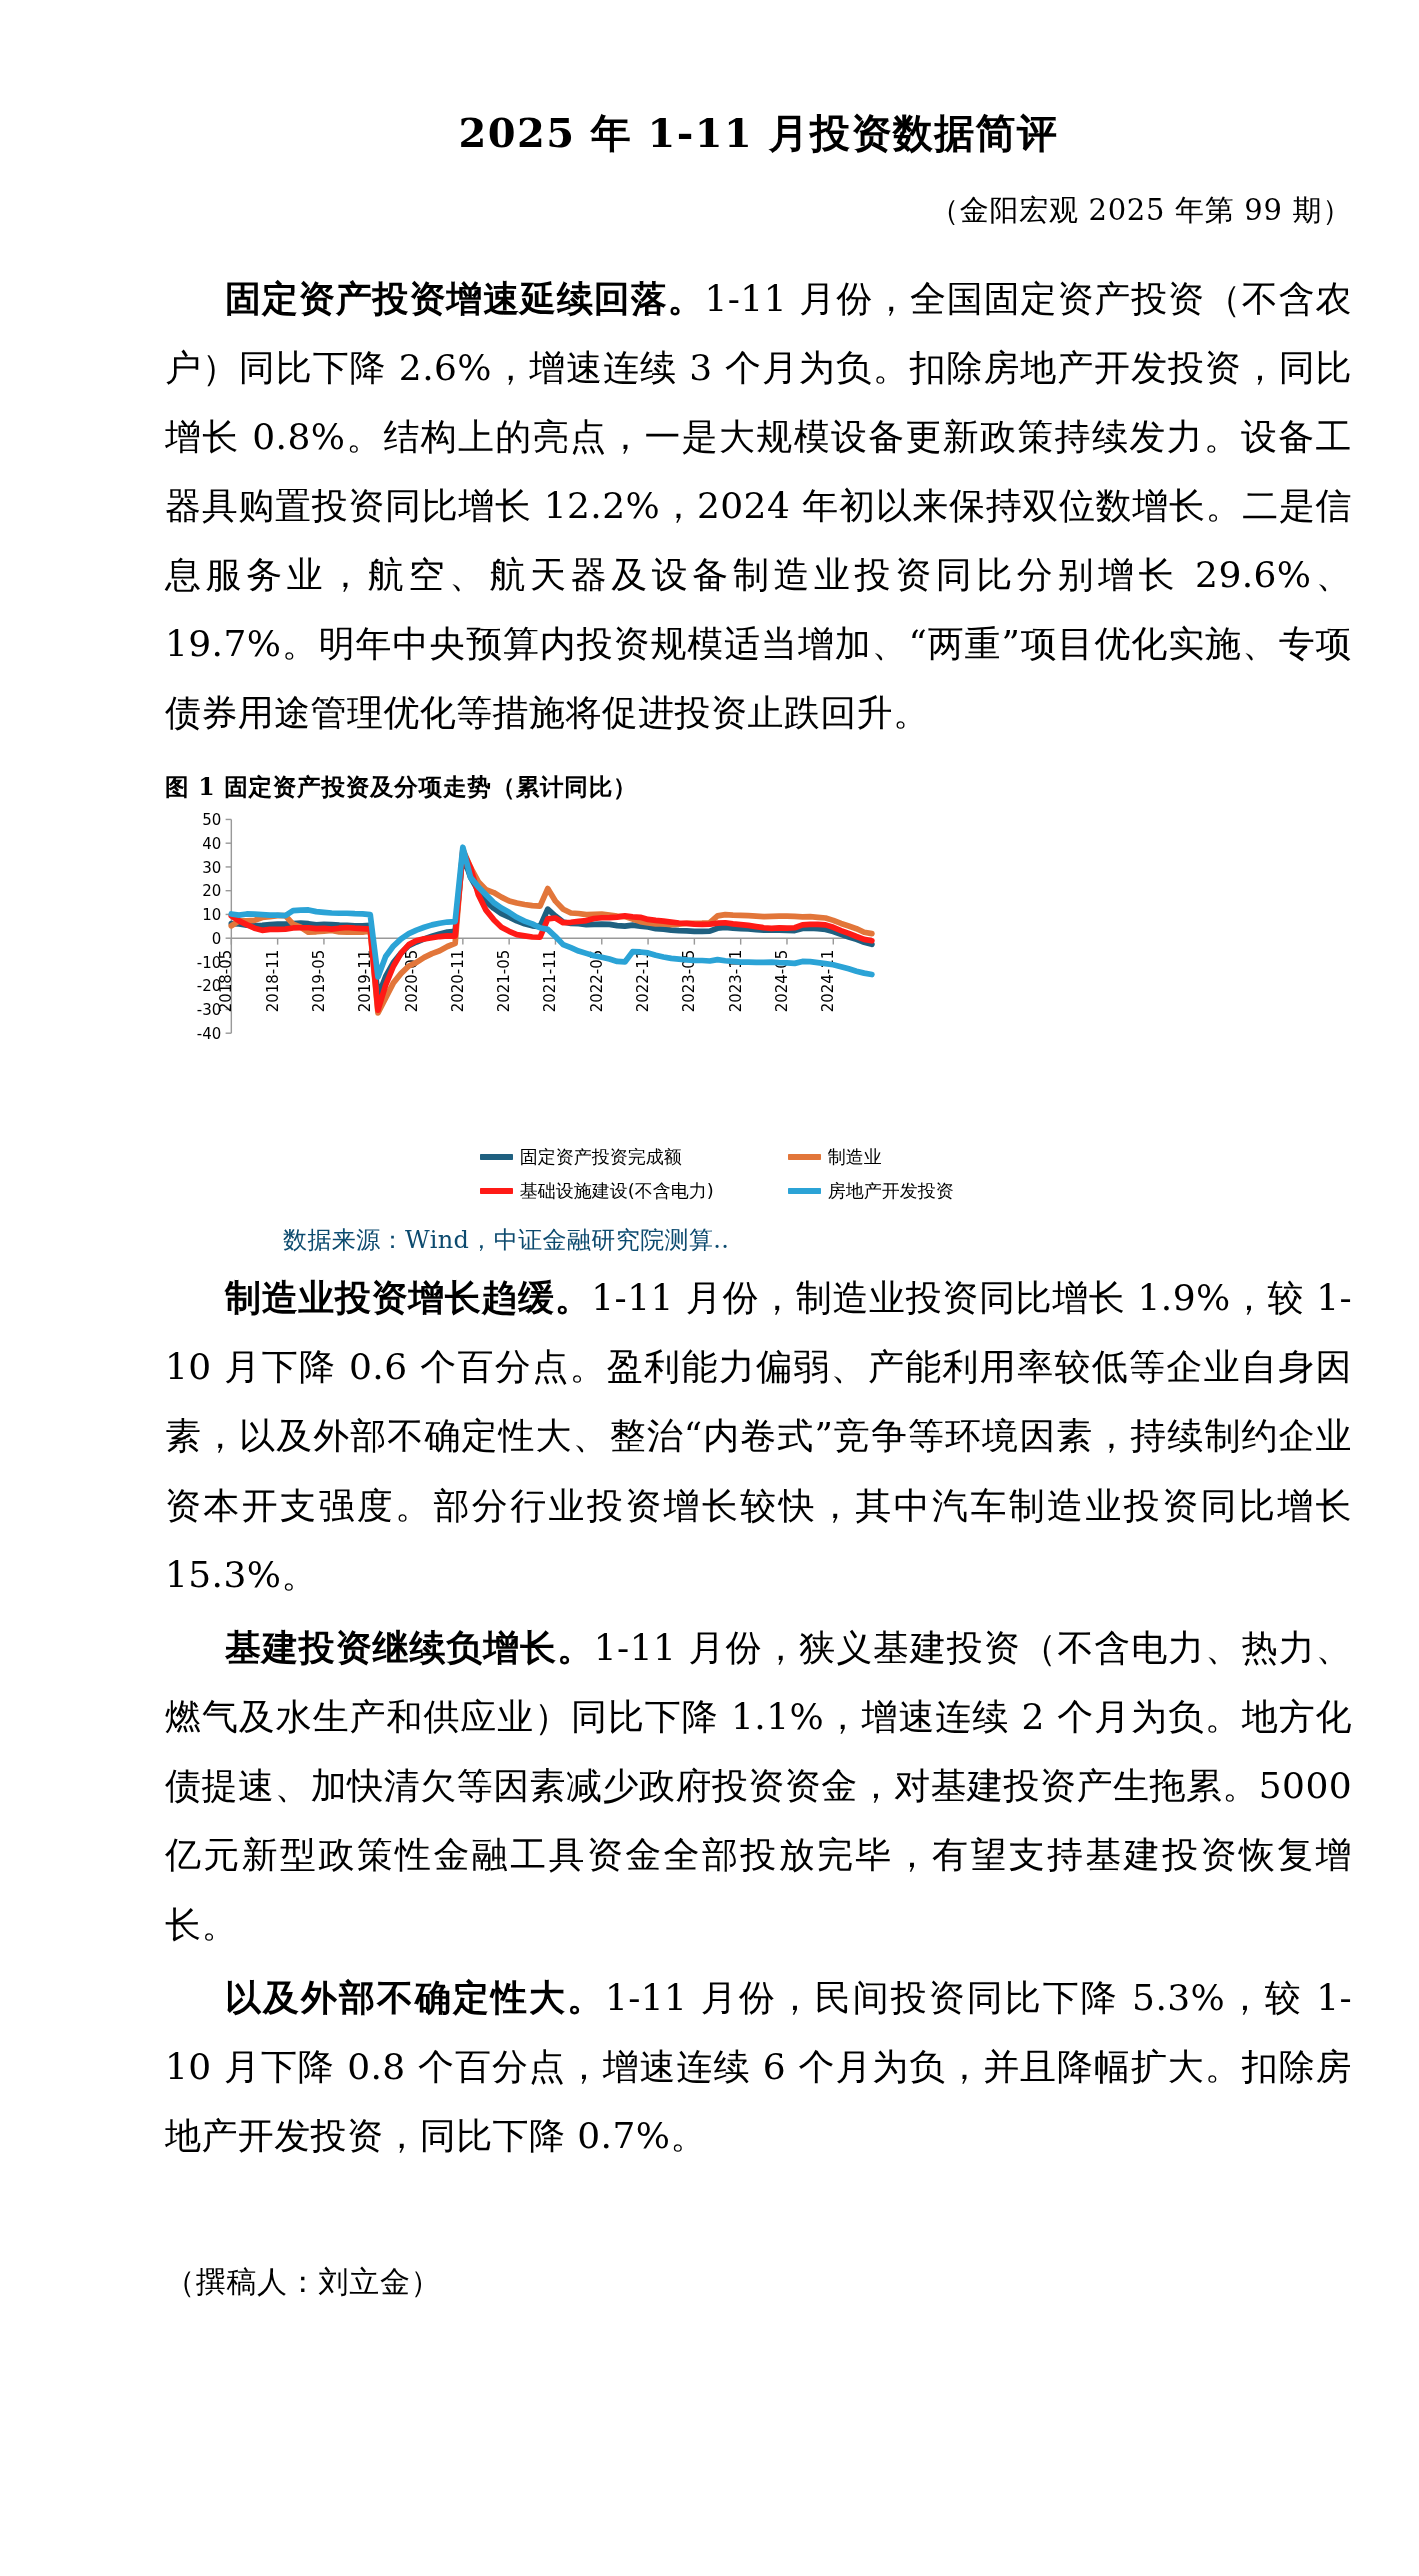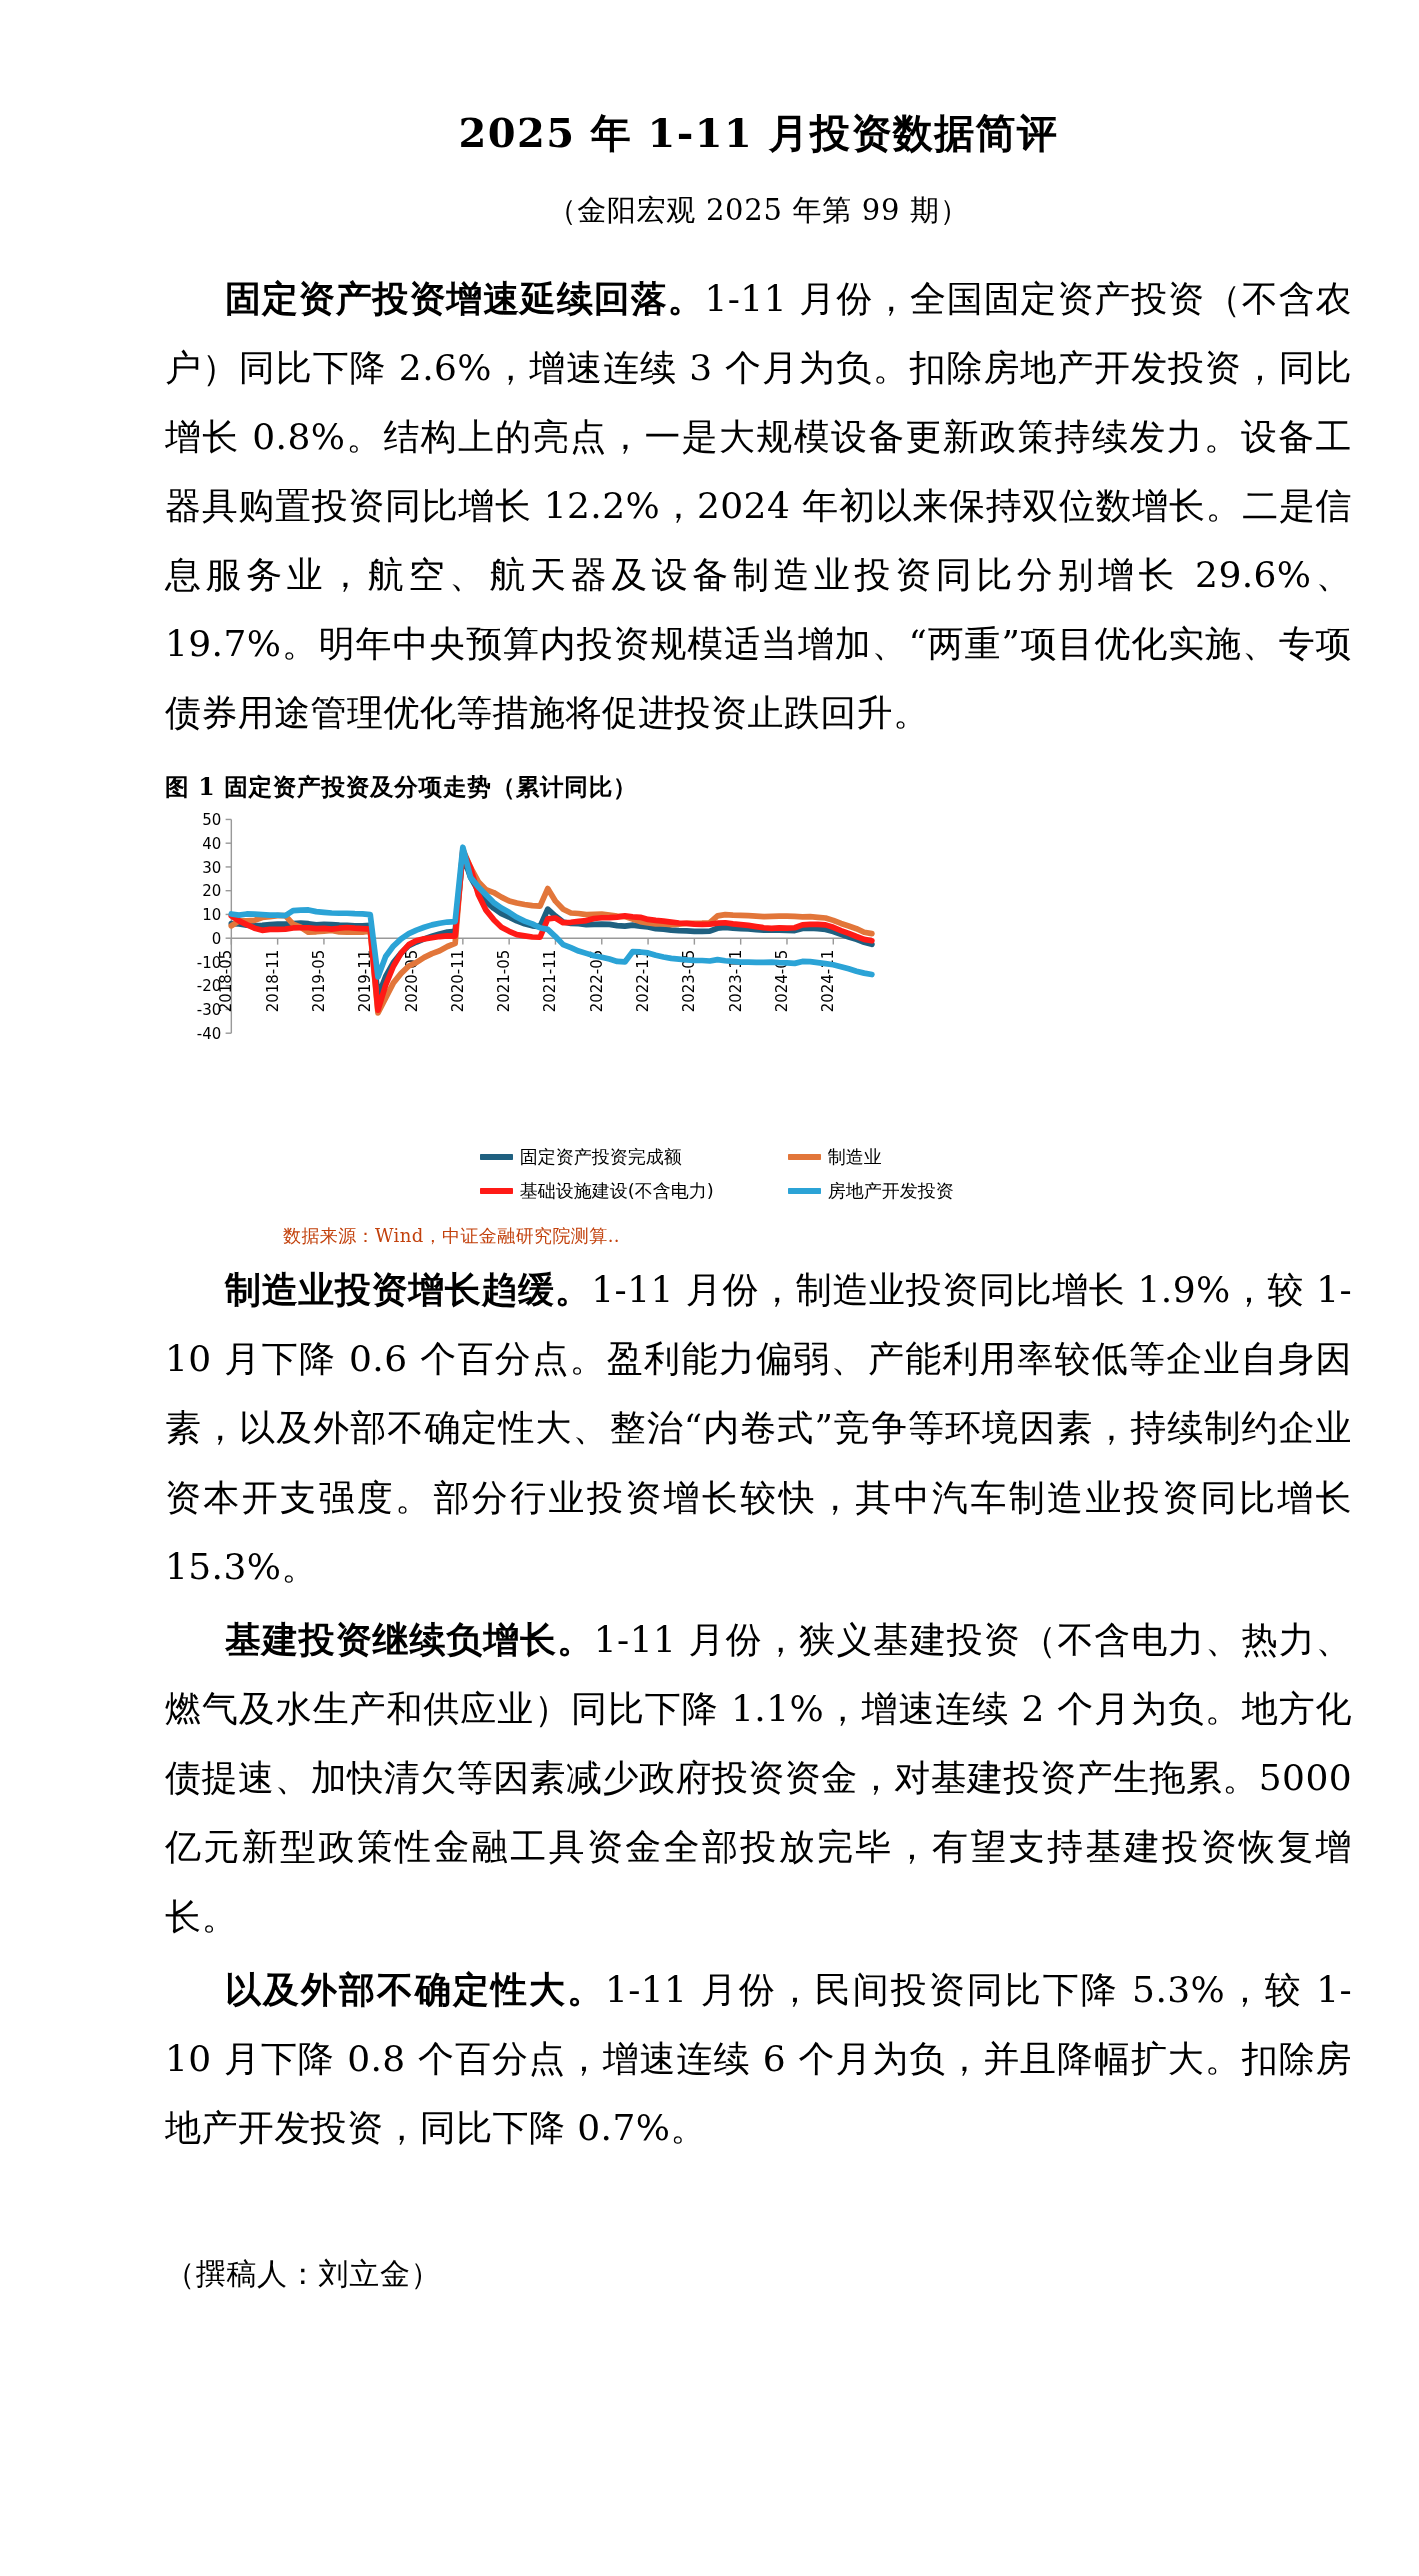--- a/index.html
+++ b/index.html
@@ -18,21 +18,21 @@
   }
   .doc-title {
     text-align:center;
     font-size:40px;
     font-weight:bold;
     letter-spacing:1.4px;
     margin:0 0 33px 0;
     line-height:1.3;
   }
   .doc-subtitle {
-    text-align:center;
+    text-align:right;
     font-size:29px;
     letter-spacing:0.7px;
     margin:0 0 34px 0;
     line-height:1.3;
   }
   p.body-par {
     font-size:36px;
     line-height:1.92;
     margin:0 0 4.3px 0;
     text-align:justify;
@@ -66,24 +66,24 @@
     grid-template-columns:308px 250px;
     row-gap:16px;
     font-family:"DejaVu Sans","Liberation Sans",sans-serif;
   }
   .legend-item { display:flex; align-items:center; gap:7.2px; }
   .legend-swatch {
     width:33px; height:6.4px; border-radius:0.7px; flex:0 0 auto;
   }
   .legend-label { font-size:18px; line-height:1; white-space:nowrap; }
   .source-note {
-    font-size:18px;
+    font-size:24px;
     margin:24px 0 0 118px;
     letter-spacing:0.4px;
-    color:#c2410c;
+    color:#0c4a6e;
   }
   .author-line {
     font-size:30px;
     text-align:left;
     margin:92px 28px 0 0;
     letter-spacing:0.7px;
   }
   .axis-tick-text {
     font-family:"DejaVu Sans","Liberation Sans",sans-serif;
     font-size:21px;

